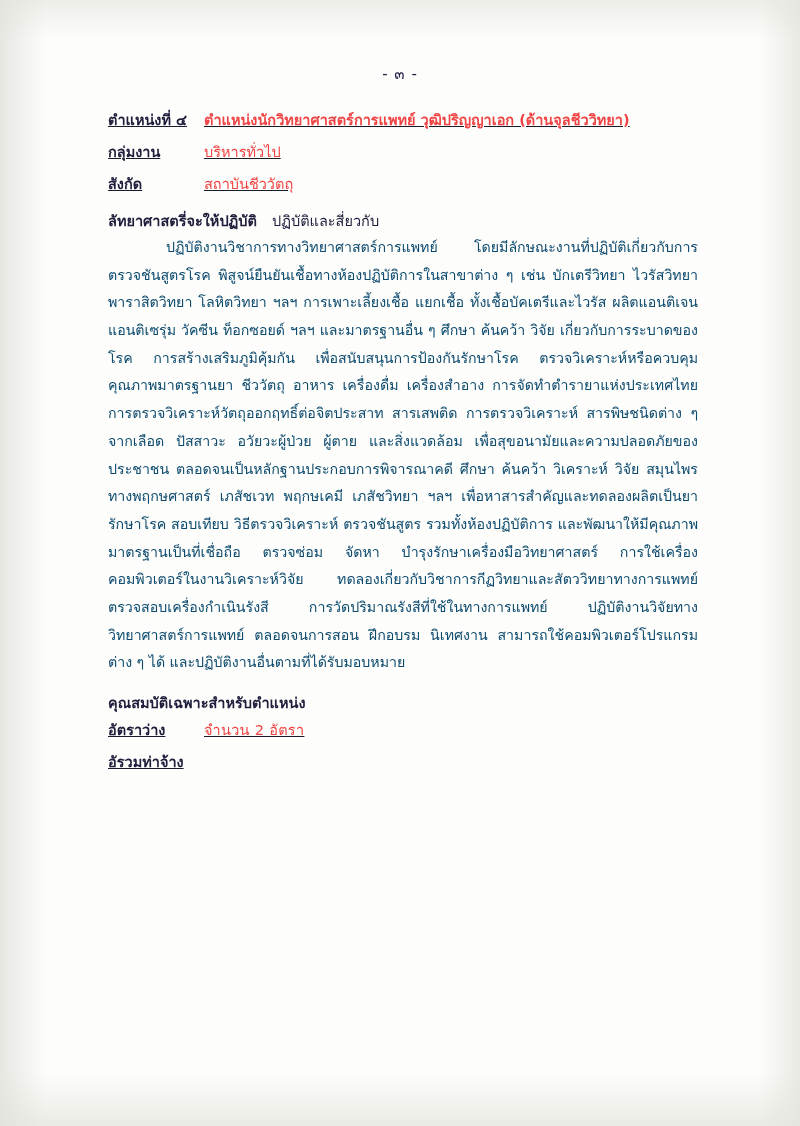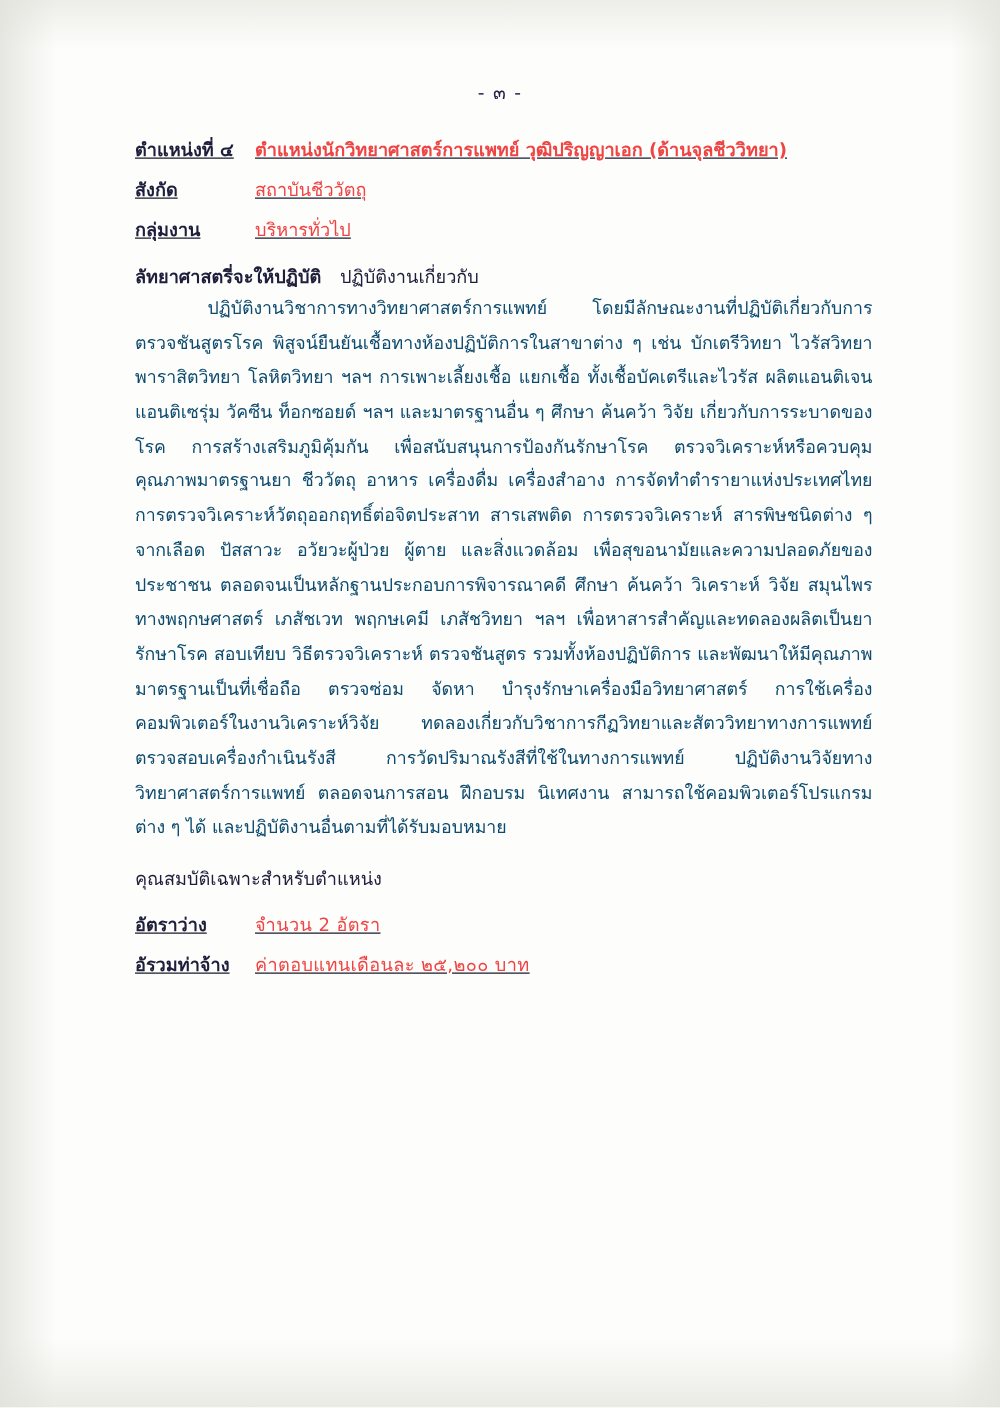--- a/index.html
+++ b/index.html
@@ -90,26 +90,26 @@
     margin: 2px 0 0 0;
   }
   .body-para.indent {
     text-indent: 58px;
   }
   .qual-block {
     margin-top: 14px;
   }
   .qual-title {
     font-size: 14.5px;
-    font-weight: normal;
+    font-weight: bold;
     color: #1e1e3c;
     margin-bottom: 2px;
   }
   .rate-rows {
-    margin-top: 14px;
+    margin-top: 4px;
   }
   .rate-rows .row {
     margin-bottom: 9px;
   }
   .rate-rows .value {
     letter-spacing: 0.3px;
   }
   .spacer-bottom {
     height: 360px;
   }
@@ -123,46 +123,45 @@
   <div class="page-number">- ๓ -</div>
 
   <div class="content">
 
     <div class="row head">
       <div class="label">ตำแหน่งที่ ๔</div>
       <div class="value">ตำแหน่งนักวิทยาศาสตร์การแพทย์ วุฒิปริญญาเอก (ด้านจุลชีววิทยา)</div>
     </div>
 
     <div class="row">
+      <div class="label">กลุ่มงาน</div>
+      <div class="value">บริหารทั่วไป</div>
+    </div>
+
+    <div class="row">
       <div class="label">สังกัด</div>
       <div class="value">สถาบันชีววัตถุ</div>
     </div>
 
-    <div class="row">
-      <div class="label">กลุ่มงาน</div>
-      <div class="value">บริหารทั่วไป</div>
-    </div>
-
     <div class="section-head">
       <span>ลัทยาศาสตรี่จะให้ปฏิบัติ</span>
-      <span class="normal">ปฏิบัติงานเกี่ยวกับ</span>
+      <span class="normal">ปฏิบัติและสี่ยวกับ</span>
     </div>
 
     <p class="body-para indent">ปฏิบัติงานวิชาการทางวิทยาศาสตร์การแพทย์ โดยมีลักษณะงานที่ปฏิบัติเกี่ยวกับการตรวจชันสูตรโรค พิสูจน์ยืนยันเชื้อทางห้องปฏิบัติการในสาขาต่าง ๆ เช่น บักเตรีวิทยา ไวรัสวิทยา พาราสิตวิทยา โลหิตวิทยา ฯลฯ การเพาะเลี้ยงเชื้อ แยกเชื้อ ทั้งเชื้อบัคเตรีและไวรัส ผลิตแอนติเจน แอนติเซรุ่ม วัคซีน ท็อกซอยด์ ฯลฯ และมาตรฐานอื่น ๆ ศึกษา ค้นคว้า วิจัย เกี่ยวกับการระบาดของโรค การสร้างเสริมภูมิคุ้มกัน เพื่อสนับสนุนการป้องกันรักษาโรค ตรวจวิเคราะห์หรือควบคุมคุณภาพมาตรฐานยา ชีววัตถุ อาหาร เครื่องดื่ม เครื่องสำอาง การจัดทำตำรายาแห่งประเทศไทย การตรวจวิเคราะห์วัตถุออกฤทธิ์ต่อจิตประสาท สารเสพติด การตรวจวิเคราะห์ สารพิษชนิดต่าง ๆ จากเลือด ปัสสาวะ อวัยวะผู้ป่วย ผู้ตาย และสิ่งแวดล้อม เพื่อสุขอนามัยและความปลอดภัยของประชาชน ตลอดจนเป็นหลักฐานประกอบการพิจารณาคดี ศึกษา ค้นคว้า วิเคราะห์ วิจัย สมุนไพรทางพฤกษศาสตร์ เภสัชเวท พฤกษเคมี เภสัชวิทยา ฯลฯ เพื่อหาสารสำคัญและทดลองผลิตเป็นยารักษาโรค สอบเทียบ วิธีตรวจวิเคราะห์ ตรวจชันสูตร รวมทั้งห้องปฏิบัติการ และพัฒนาให้มีคุณภาพมาตรฐานเป็นที่เชื่อถือ ตรวจซ่อม จัดหา บำรุงรักษาเครื่องมือวิทยาศาสตร์ การใช้เครื่องคอมพิวเตอร์ในงานวิเคราะห์วิจัย ทดลองเกี่ยวกับวิชาการกีฏวิทยาและสัตววิทยาทางการแพทย์ ตรวจสอบเครื่องกำเนินรังสี การวัดปริมาณรังสีที่ใช้ในทางการแพทย์ ปฏิบัติงานวิจัยทางวิทยาศาสตร์การแพทย์ ตลอดจนการสอน ฝึกอบรม นิเทศงาน สามารถใช้คอมพิวเตอร์โปรแกรมต่าง ๆ ได้ และปฏิบัติงานอื่นตามที่ได้รับมอบหมาย</p>
 
     <div class="qual-block">
       <div class="qual-title">คุณสมบัติเฉพาะสำหรับตำแหน่ง</div>
     </div>
 
     <div class="rate-rows">
       <div class="row">
         <div class="label">อัตราว่าง</div>
         <div class="value">จำนวน  2  อัตรา</div>
       </div>
       <div class="row">
         <div class="label">อัรวมท่าจ้าง</div>
-        <div class="value">ค่าตอบแทนเดือนละ ๒๕,๒๐๐ บาท</div>
       </div>
     </div>
 
     <div class="spacer-bottom"></div>
   </div>
 </div>
 
 </body></html>

